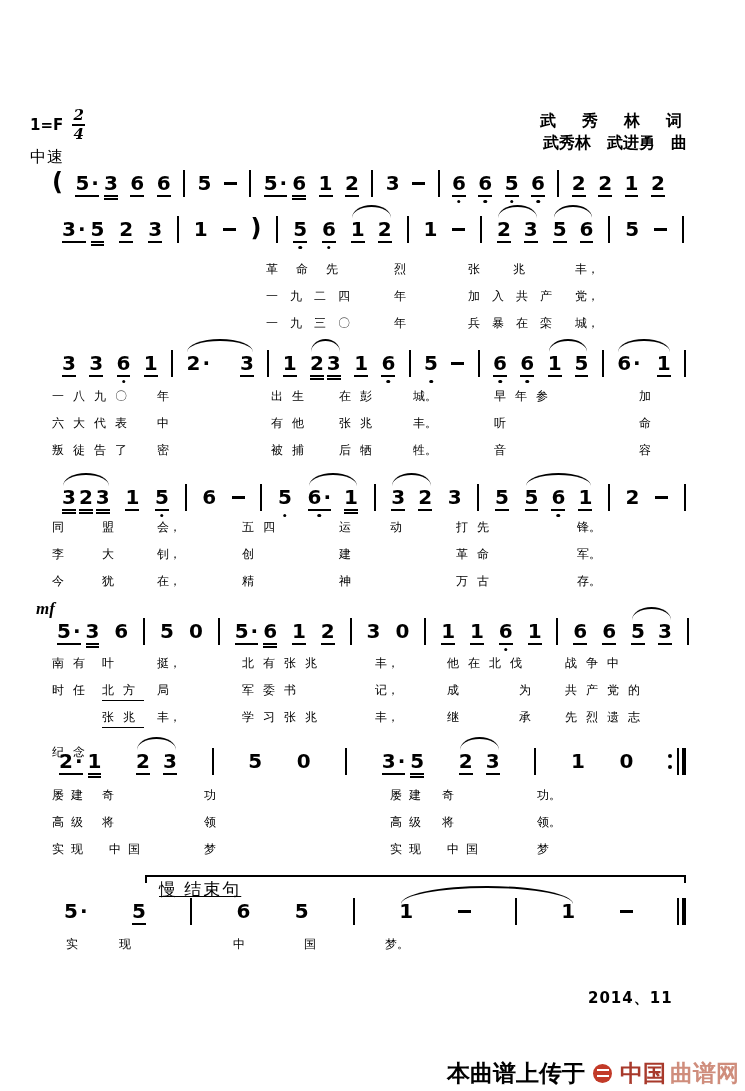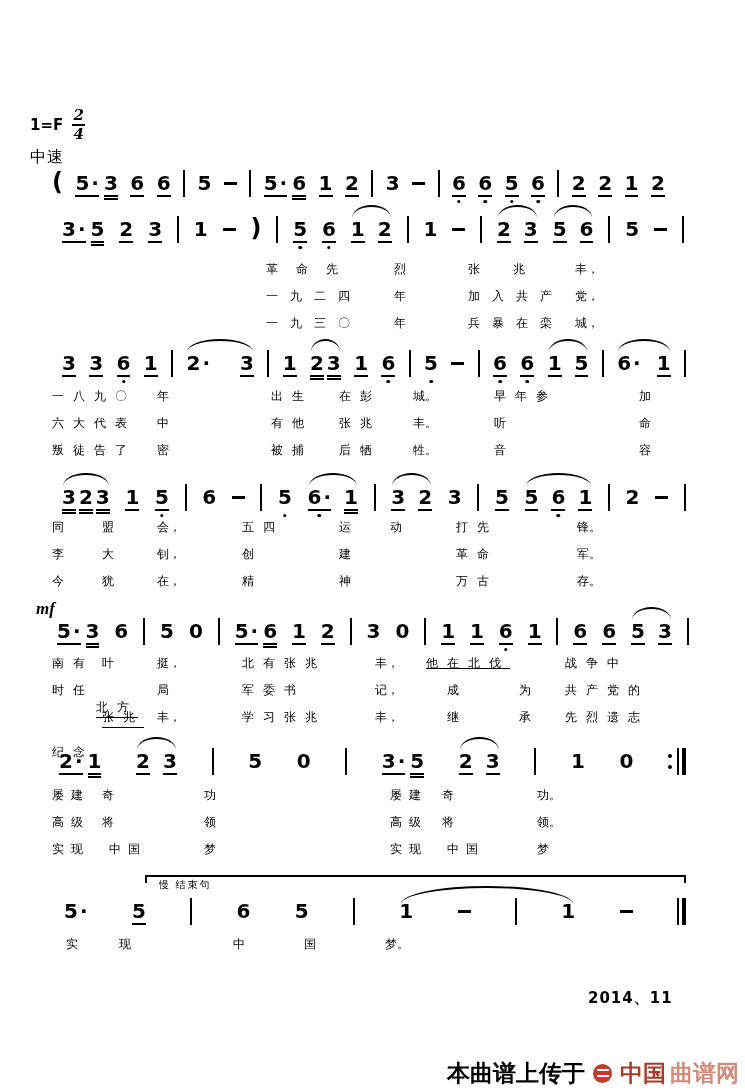--- a/index.html
+++ b/index.html
@@ -40,22 +40,22 @@
   .barwrap{display:inline-flex;align-items:center;gap:3px;height:27px;margin-top:-2px;}
   .thin{width:2px;height:27px;background:#000;display:inline-block;}
   .thick{width:4px;height:27px;background:#000;display:inline-block;}
   .dotcol{display:inline-flex;flex-direction:column;justify-content:center;gap:7px;height:27px;margin-right:2px;}
   .rdot{width:4px;height:4px;border-radius:50%;background:#000;}
   .dashnote{width:13px;height:3px;background:#000;margin-top:10px;}
   .dyn{position:absolute;left:-21px;top:-21px;font:italic 700 17px "Liberation Serif",serif;}
   .tie{position:absolute;top:-14px;height:16px;border-top:2px solid #000;border-radius:50%/100% 100% 0 0;}
   .bracket{position:absolute;top:-25px;height:6px;border-top:2px solid #000;
            border-left:2px solid #000;border-right:2px solid #000;}
-  .bracket-label{position:absolute;top:-22px;font-size:10px;letter-spacing:2px;
-           font-family:"Liberation Serif",serif;}
+  .bracket-label{position:absolute;top:-22px;font-size:17px;letter-spacing:2px;
+           font-family:"Liberation Serif",serif;text-decoration:underline;}
   .lyric-row{position:absolute;left:0;width:100%;height:24px;font-size:12px;}
   .lyr{position:absolute;top:0;white-space:nowrap;}
   .lyru{border-bottom:1.5px solid #000;padding-bottom:1px;}
 
   
   .date{position:absolute;left:588px;top:989px;font-family:"DejaVu Sans",sans-serif;
         font-weight:700;font-size:15px;letter-spacing:1px;}
   .footer{position:absolute;right:6px;top:1058px;display:flex;align-items:center;gap:4px;
           font-size:23px;font-weight:700;}
   .logo-icon{width:19px;height:19px;border-radius:50%;position:relative;margin:0 4px;flex:none;}
@@ -72,20 +72,24 @@
       <span>1=F</span>
       <span class="frac">
           <i>2</i>
           <i class="fracbar"></i>
           <i>4</i>
         </span>
     </div>
     <div class="tempo">中速</div>
   </div>
 
+  <div class="credits">
+    <div class="credit1">武　秀　林　词</div>
+    <div class="credit2">武秀林　武进勇　曲</div>
+  </div>
 
   <div id="score">
       <div class="music-line" style="top: 172px; left: 52px; width: 613px;">
         <span class="paren">(</span>
         <span class="grp" style="gap: 5px;">
           <span class="note u1">
             <span class="digit">5</span>
             <span class="augdot">·</span>
           </span>
           <span class="note u2">
@@ -669,26 +673,26 @@
         <span class="lyr" style="left: 339px;">神</span>
         <span class="lyr" style="left: 456px; letter-spacing: 9px;">万古</span>
         <span class="lyr" style="left: 577px;">存。</span>
       </div>
       <div class="lyric-row" style="top: 655px;">
         <span class="lyr" style="left: 52px; letter-spacing: 9px;">南有</span>
         <span class="lyr" style="left: 102px;">叶</span>
         <span class="lyr" style="left: 157px;">挺，</span>
         <span class="lyr" style="left: 242px; letter-spacing: 9px;">北有张兆</span>
         <span class="lyr" style="left: 375px;">丰，</span>
-        <span class="lyr" style="left: 426px; letter-spacing: 9px; text-decoration: underline;">他在北伐</span>
+        <span class="lyr" style="left: 447px; letter-spacing: 9px;">他在北伐</span>
         <span class="lyr" style="left: 565px; letter-spacing: 9px;">战争中</span>
       </div>
       <div class="lyric-row" style="top: 682px;">
         <span class="lyr" style="left: 52px; letter-spacing: 9px;">时任</span>
-        <span class="lyr lyru" style="left: 96px; letter-spacing: 9px; margin-top: 17px;">北方</span>
+        <span class="lyr lyru" style="left: 102px; letter-spacing: 9px;">北方</span>
         <span class="lyr" style="left: 157px;">局</span>
         <span class="lyr" style="left: 242px; letter-spacing: 9px;">军委书</span>
         <span class="lyr" style="left: 375px;">记，</span>
         <span class="lyr" style="left: 447px;">成</span>
         <span class="lyr" style="left: 519px;">为</span>
         <span class="lyr" style="left: 565px; letter-spacing: 9px;">共产党的</span>
       </div>
       <div class="lyric-row" style="top: 709px;">
         <span class="lyr" style="left: 52px; letter-spacing: 9px; margin-top: 35px;">纪念</span>
         <span class="lyr lyru" style="left: 102px; letter-spacing: 9px;">张兆</span>

